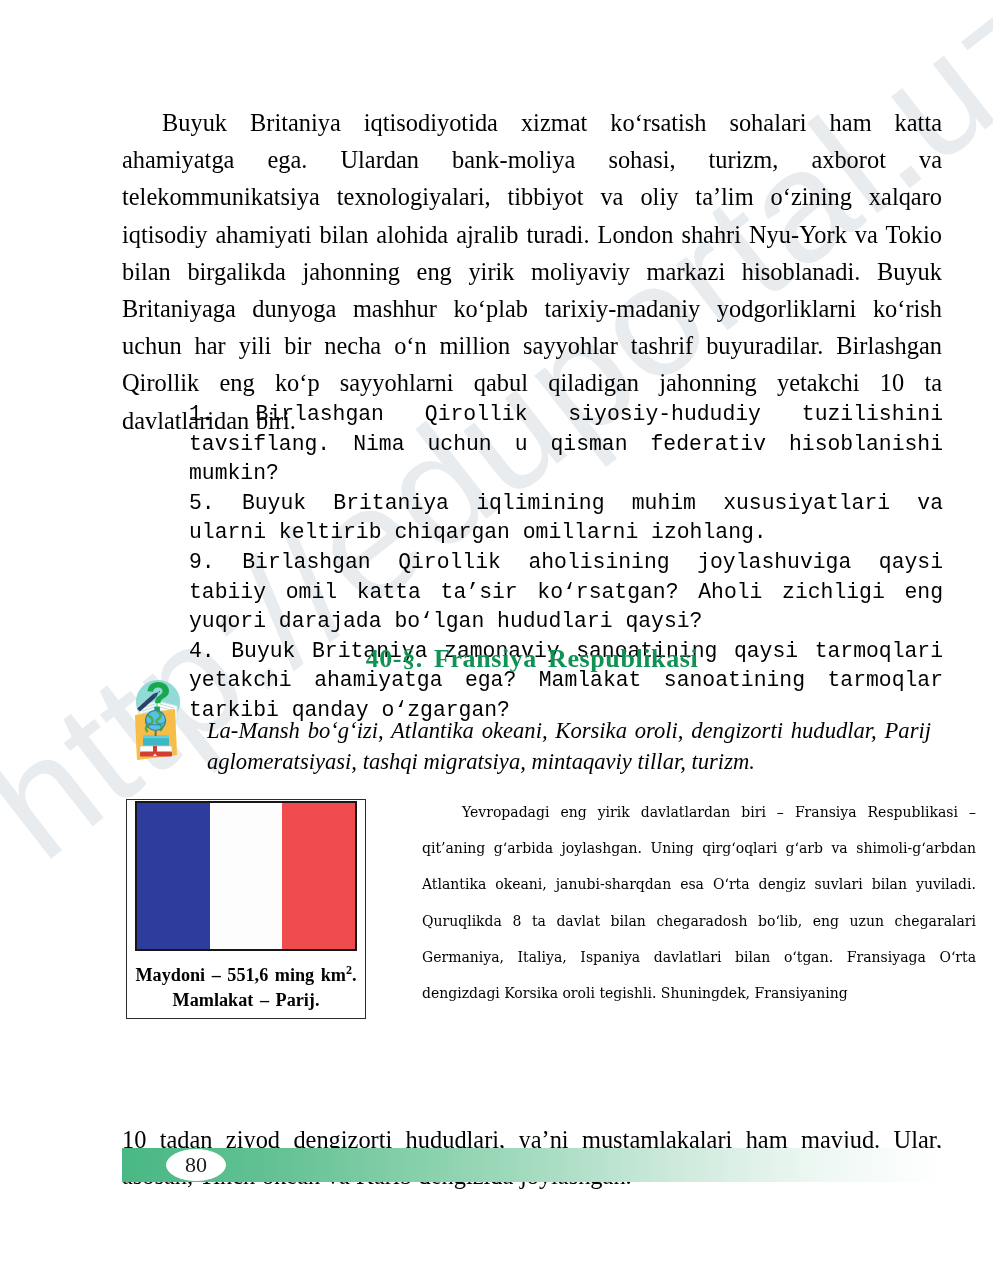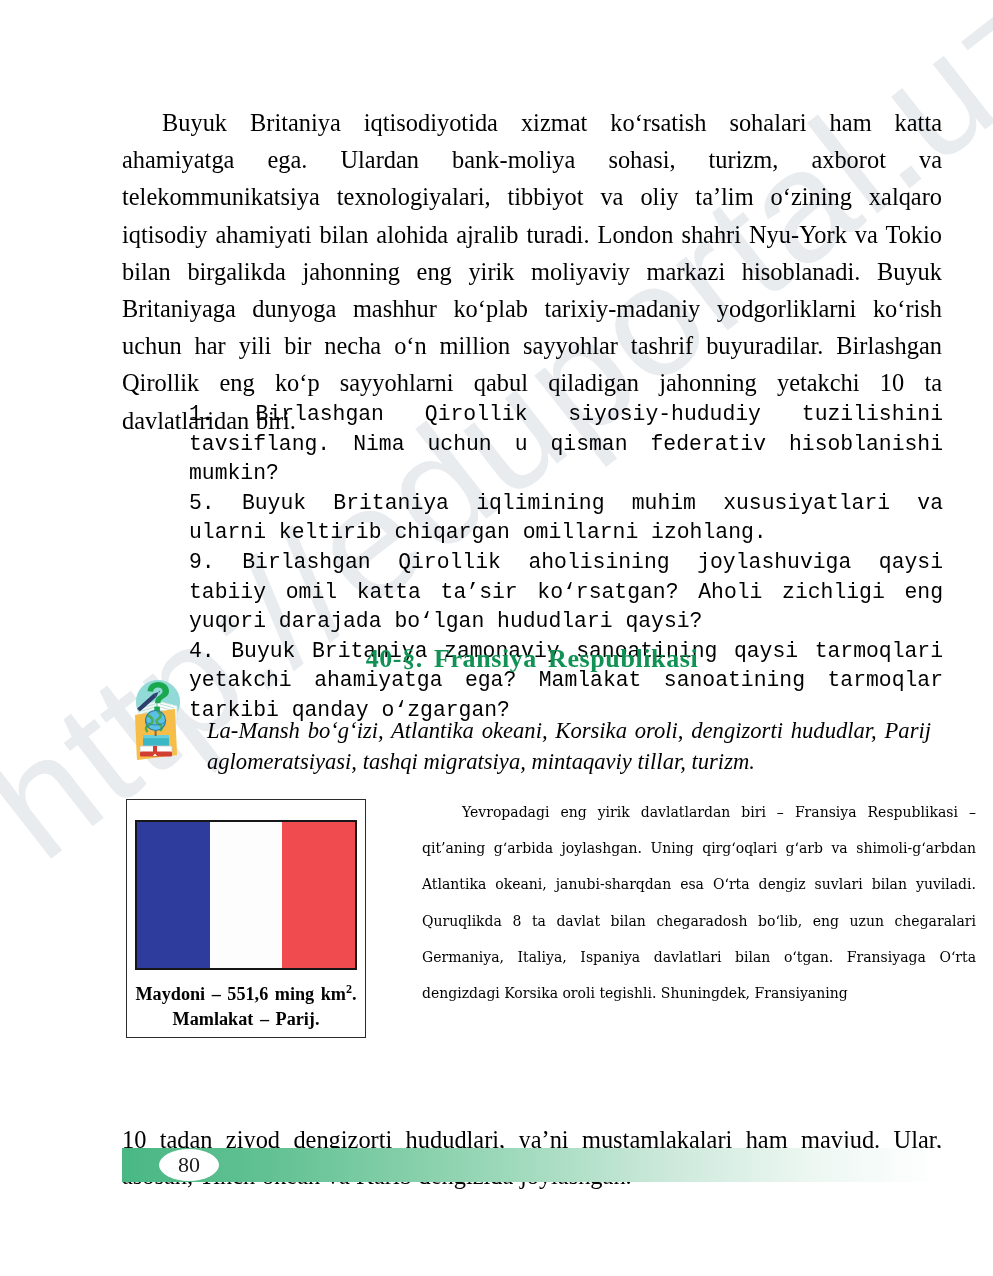--- a/index.html
+++ b/index.html
@@ -143,21 +143,21 @@
 
   
   #flag-figure {
     position: absolute;
     left: 126px;
     top: 799px;
     width: 240px;
     border: 1.4px solid #2b2b2b;
     background: #ffffff;
     box-sizing: border-box;
-    padding: 20px 8px 6px 8px;
+    padding: 1px 8px 6px 8px;
   }
   #flag-image {
     width: 222px;
     height: 150px;
     border: 2.5px solid #17171a;
     box-sizing: border-box;
     display: flex;
     margin: 0 auto;
   }
   #flag-image .stripe { flex: 1 1 33.3333%; height: 100%; }
@@ -210,21 +210,21 @@
   #footer-bar {
     position: absolute;
     left: 0;
     top: 0;
     width: 820px;
     height: 34px;
     background: linear-gradient(to right, #49b884 0%, #62c193 18%, #9bd8b9 46%, #cfeadd 68%, #ecf7f2 84%, #ffffff 100%);
   }
   #page-number-badge {
     position: absolute;
-    left: 37px;
+    left: 44px;
     top: 1px;
     width: 60px;
     height: 32px;
     background: #ffffff;
     border-radius: 50%;
     display: flex;
     align-items: center;
     justify-content: center;
     font-size: 22px;
     color: #1a1a1a;

